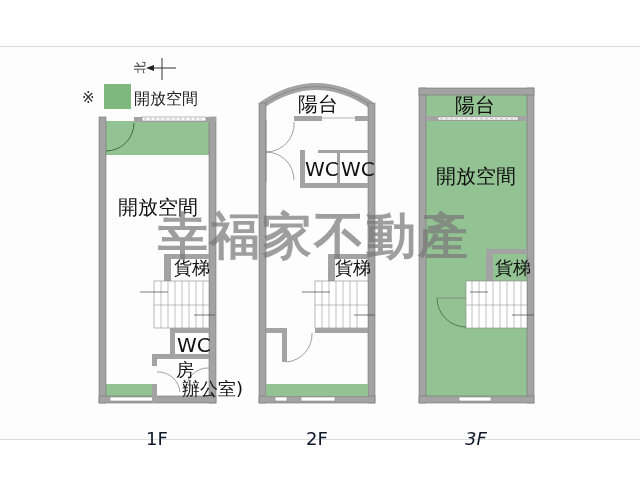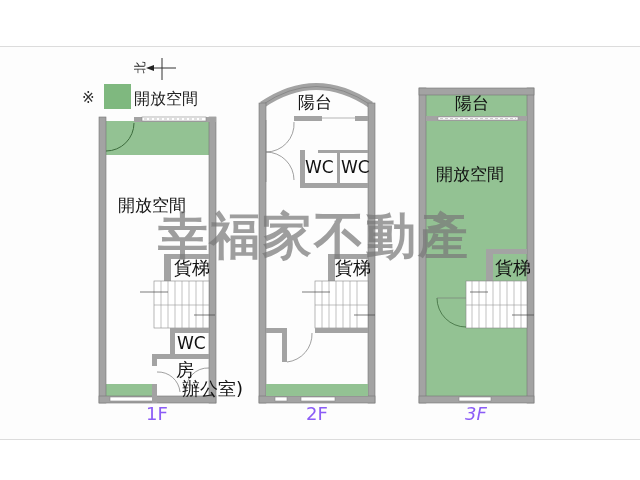--- a/index.html
+++ b/index.html
@@ -1,23 +1,23 @@
 <!DOCTYPE html>
 <html><head>
 <meta charset="utf-8">
 <style>
   html, body { margin: 0; padding: 0; }
   body { width: 640px; height: 480px; background: #ffffff; position: relative; overflow: hidden;
          font-family: "DejaVu Sans", sans-serif; }
   .frame { position: absolute; left: 0; top: 46px; width: 640px; height: 392px;
            border-top: 1px solid #dcdcdc; border-bottom: 1px solid #dcdcdc; background: #fdfdfd; }
   svg { position: absolute; left: 0; top: 0; }
-  .lbl { position: absolute; color: #111; font-size: 17px; white-space: nowrap; line-height: 1; }
+  .lbl { position: absolute; color: #111; font-size: 20px; white-space: nowrap; line-height: 1; }
   .sm { font-size: 18px; }
-  .floor-lbl { position: absolute; font-size: 18px; color: #8b5cf6; top: 405px; line-height: 1; }
+  .floor-lbl { position: absolute; font-size: 18px; color: #0f172a; top: 430px; line-height: 1; }
   .legend-text { position: absolute; font-size: 16px; color: #222; top: 89px; left: 134px; }
   .legend-mark { position: absolute; font-size: 15px; color: #333; top: 89px; left: 82px; }
   .north { position: absolute; font-size: 12px; color: #222; top: 59px; left: 134px; transform: rotate(-90deg); }
   .wm { position: absolute; top: 211px; left: 158px; font-size: 50px; font-weight: bold; letter-spacing: 2px;
         color: rgba(120,120,120,0.72); white-space: nowrap; line-height: 1; }
 </style>
 </head>
 <body>
 
 <div class="frame"></div>

